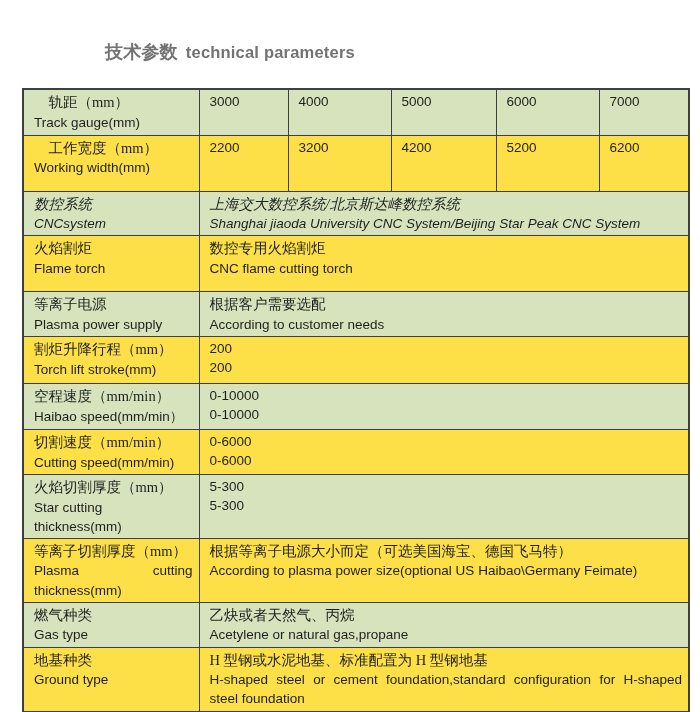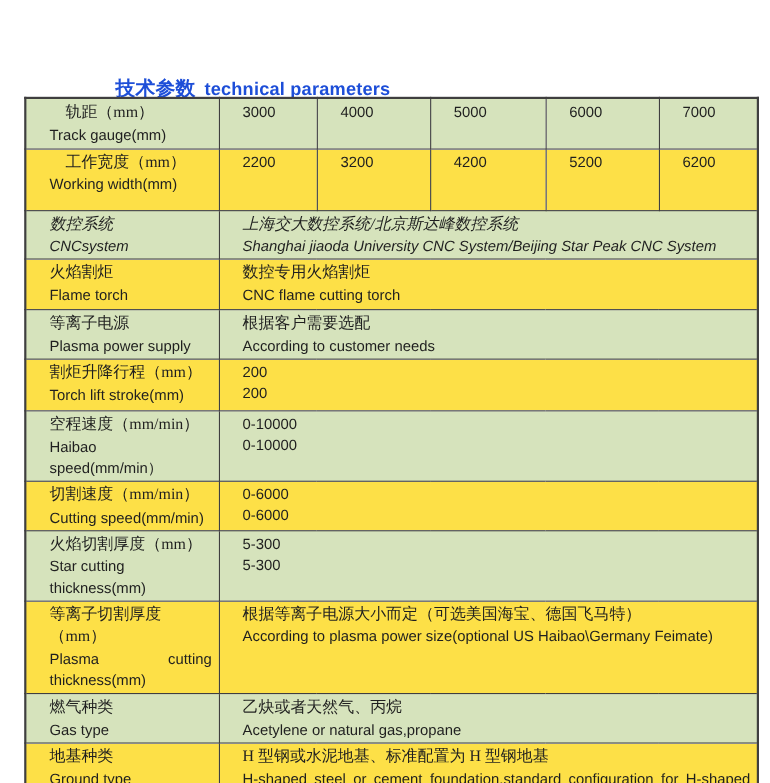--- a/index.html
+++ b/index.html
@@ -3,33 +3,33 @@
 <meta charset="utf-8">
 <style>
   html,body{margin:0;padding:0;}
   body{
     width:700px;height:712px;background:#ffffff;
     font-family:"Liberation Sans","DejaVu Sans",sans-serif;
     color:#1f1f1f;position:relative;overflow:hidden;
   }
   .title{
     position:absolute;left:105px;top:40px;
-    color:#1d4ed8;font-weight:bold;font-size:18px;
-    letter-spacing:0.2px;white-space:nowrap;margin-top:28px;
+    color:#737373;font-weight:bold;font-size:18px;
+    letter-spacing:0.2px;white-space:nowrap;
   }
   .title .en{font-size:16.5px;margin-left:8px;}
   table.params{
     position:absolute;left:22px;top:88px;
     width:666px;border-collapse:collapse;table-layout:fixed;
     border:2px solid #3f3f3f;
   }
   td{
     border:1px solid #3f3f3f;
     vertical-align:top;
-    padding:2px 6px 2px 21px;
+    padding:2px 6px 2px 10px;
     font-size:13.5px;
     line-height:1.42;
     overflow:hidden;
   }
   .g{background:#d6e3bc;}
   .w{background:#fde047;}
   .zh{font-size:14.5px;font-family:"Liberation Serif","DejaVu Serif",serif;}
   .en{font-size:13.5px;}
   .just{text-align:justify;}
   
@@ -102,21 +102,21 @@
     <td class="g">
       <div class="zh">数控系统</div>
       <div class="en">CNCsystem</div>
     </td>
     <td class="g" colspan="5">
       <div class="zh">上海交大数控系统/北京斯达峰数控系统</div>
       <div class="en">Shanghai jiaoda University CNC System/Beijing Star Peak CNC System</div>
     </td>
   </tr>
 
-  <tr style="height:46px;">
+  <tr style="height:56px;">
     <td class="w">
       <div class="zh">火焰割炬</div>
       <div class="en">Flame torch</div>
     </td>
     <td class="w" colspan="5">
       <div class="zh">数控专用火焰割炬</div>
       <div class="en">CNC flame cutting torch</div>
     </td>
   </tr>
 

